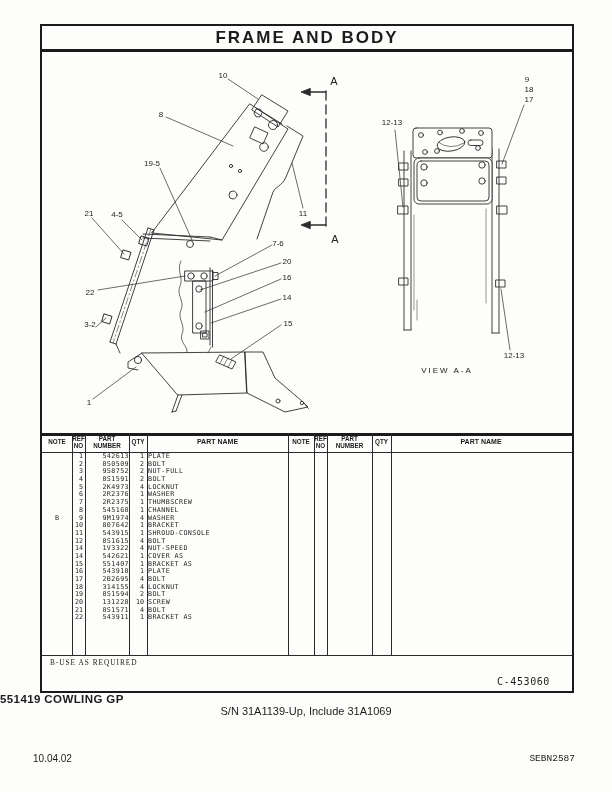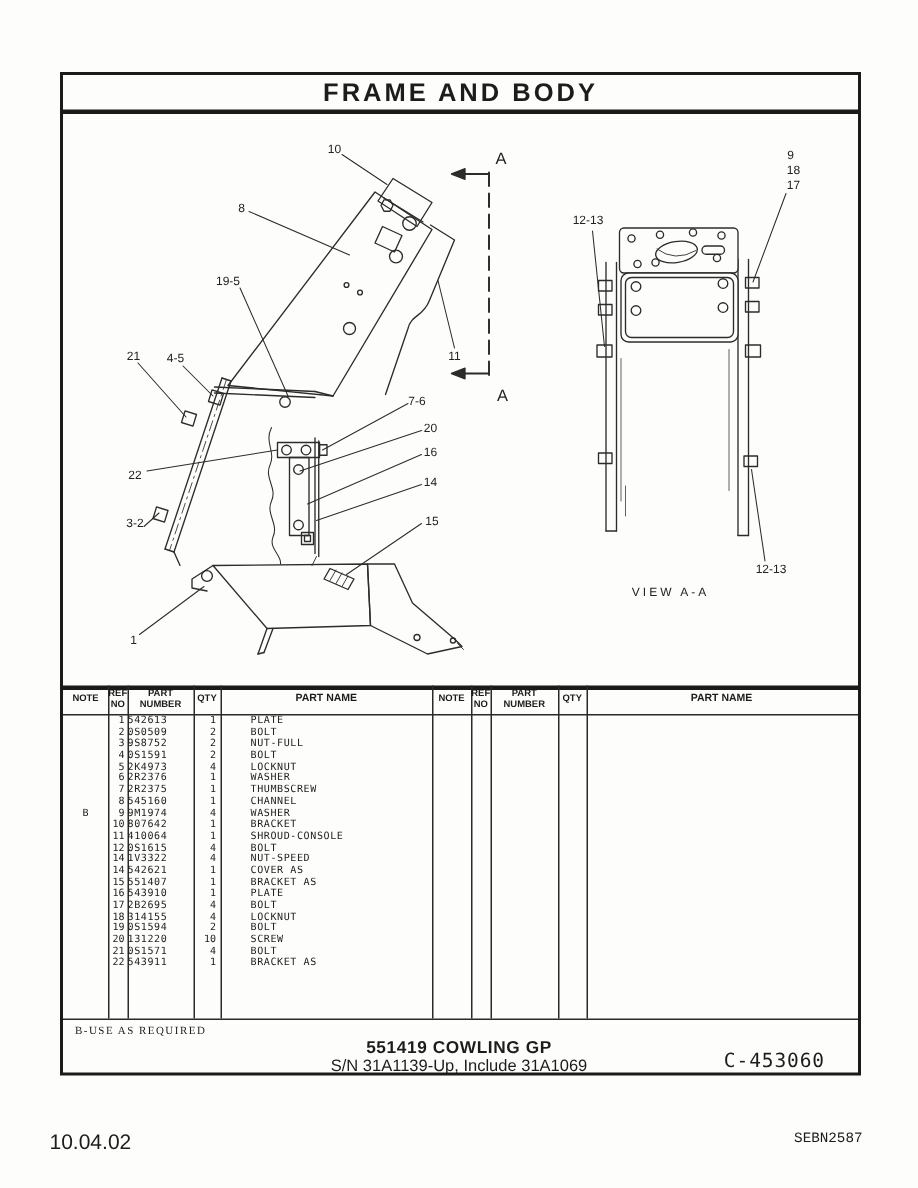--- a/index.html
+++ b/index.html
@@ -1,19 +1,19 @@
 <!DOCTYPE html>
 <html><head>
 <meta charset="utf-8">
 <style>
   html,body{margin:0;padding:0;}
   body{width:612px;height:792px;background:#fdfdfb;position:relative;
        font-family:"Liberation Sans",sans-serif;color:#1c1c1c;overflow:hidden;}
   .page{position:absolute;left:40px;top:24px;width:530px;height:665px;
-        border:2px solid #1b1b1b;background:#fdfdfb;margin-top:24px;}
+        border:2px solid #1b1b1b;background:#fdfdfb;}
   .title-strip{position:absolute;left:0;top:0;width:100%;height:23px;
         border-bottom:3px solid #1b1b1b;display:flex;align-items:center;justify-content:center;}
   .title-strip span{font-weight:bold;font-size:17px;letter-spacing:2px;}
   svg.diagram{position:absolute;left:-2px;top:21px;width:533px;height:385px;}
   svg text{font-family:"Liberation Sans",sans-serif;fill:#222;}
   .co{font-size:8px;}
   .coA{font-size:11px;}
   .view-label{font-size:8px;letter-spacing:2px;}
   
   .t-toprule{position:absolute;left:0;top:407px;width:100%;height:2.5px;background:#1b1b1b;}
@@ -21,31 +21,31 @@
   .vline{position:absolute;top:407px;height:222px;width:1px;background:#2a2a2a;}
   .hdr{position:absolute;font-weight:bold;text-align:center;font-size:6.3px;line-height:6.6px;
        top:410px;white-space:pre;}
   .hdr.one{top:413px;}
   .rows{position:absolute;left:0;top:427px;width:246px;}
   .prow{display:grid;grid-template-columns:30px 13px 44px 18px 141px;height:7.7px;
         font-family:"DejaVu Sans Mono",monospace;font-size:6.7px;line-height:7.7px;}
   .pc{overflow:hidden;white-space:nowrap;}
   .pc-note{text-align:center;}
   .pc-ref{text-align:right;padding-right:2px;}
-  .pc-part{text-align:left;letter-spacing:.4px;}
+  .pc-part{text-align:right;letter-spacing:.4px;}
   .pc-qty{text-align:right;padding-right:3px;}
-  .pc-name{text-align:left;padding-left:20px;letter-spacing:.4px;}
+  .pc-name{text-align:left;padding-left:1px;letter-spacing:.4px;}
   .note-text{position:absolute;left:8px;top:632px;font-family:Liberation Serif, serif;
        font-size:7.3px;letter-spacing:1px;}
   .figure-code{position:absolute;right:22px;top:650px;font-family:"DejaVu Sans Mono",monospace;
-       font-size:13px;letter-spacing:.6px;}
-  .caption-title{position:absolute;left:0;top:693px;width:612px;text-align:center;
+       font-size:10px;letter-spacing:.6px;}
+  .caption-title{position:absolute;left:0;top:693px;width:612px;text-align:left;
        font-weight:bold;font-size:11.5px;letter-spacing:.4px;}
   .caption-sub{position:absolute;left:0;top:705px;width:612px;text-align:center;font-size:11px;}
-  .footer-date{position:absolute;left:33px;top:753px;font-size:14px;text-align:right;}
+  .footer-date{position:absolute;left:33px;top:753px;font-size:10px;text-align:right;}
   .footer-doc{position:absolute;right:37px;top:753px;font-size:9.5px;font-family:Liberation Mono, monospace;}
 </style>
 </head>
 <body>
 
 <div class="page">
 
   <div class="title-strip">
     <span>FRAME AND BODY</span>
   </div>
@@ -294,21 +294,21 @@
       <div class="prow">
         <span class="pc pc-note"></span>
         <span class="pc pc-ref">10</span>
         <span class="pc pc-part">807642</span>
         <span class="pc pc-qty">1</span>
         <span class="pc pc-name">BRACKET</span>
       </div>
       <div class="prow">
         <span class="pc pc-note"></span>
         <span class="pc pc-ref">11</span>
-        <span class="pc pc-part">410064</span>
+        <span class="pc pc-part">543915</span>
         <span class="pc pc-qty">1</span>
         <span class="pc pc-name">SHROUD-CONSOLE</span>
       </div>
       <div class="prow">
         <span class="pc pc-note"></span>
         <span class="pc pc-ref">12</span>
         <span class="pc pc-part">0S1615</span>
         <span class="pc pc-qty">4</span>
         <span class="pc pc-name">BOLT</span>
       </div>

